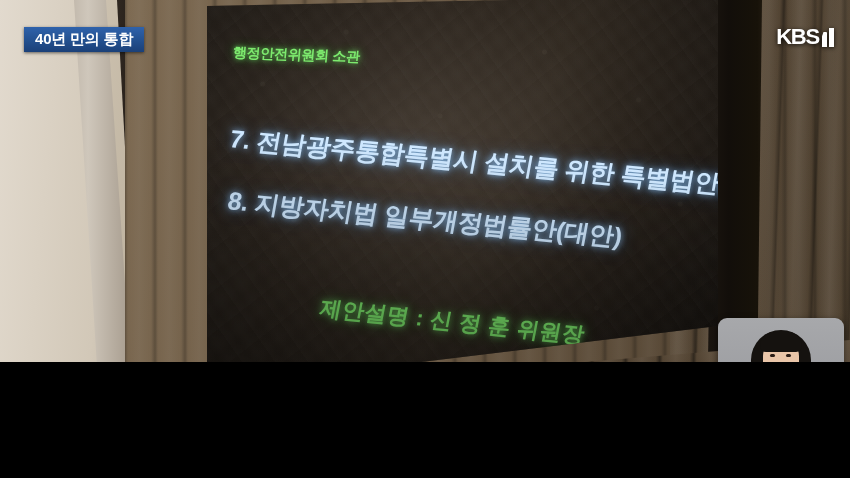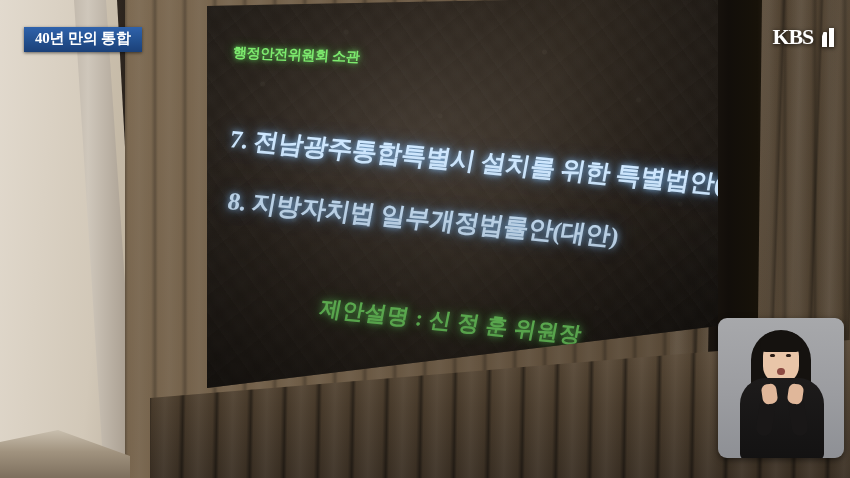--- a/index.html
+++ b/index.html
@@ -3,23 +3,23 @@
 <meta charset="utf-8">
 <style>
   html, body {
     margin: 0;
     padding: 0;
     background: #000;
   }
   #stage {
     position: relative;
     width: 850px;
-    height: 478px;
+    height: 362px;
     overflow: hidden;
-    font-family: Liberation Serif, serif;
+    font-family: Liberation Sans, sans-serif;
     background: #20180f;
   }
 
   
   .room {
     position: absolute;
     inset: 0;
     background: #2a2018;
   }
   
@@ -194,21 +194,21 @@
     line-height: 1.05;
     box-shadow: 0 1px 3px rgba(0,0,0,0.55);
     white-space: nowrap;
   }
 
   .kbs-logo {
     position: absolute;
     right: 16px; top: 26px;
     display: flex;
     align-items: flex-end;
-    gap: 7px;
+    gap: 1px;
     filter: drop-shadow(0 1px 2px rgba(0,0,0,0.8));
   }
   .kbs-word {
     color: #ffffff;
     font-size: 22px;
     font-weight: 700;
     letter-spacing: -1.2px;
     line-height: 1;
   }
   .kbs-ch {

